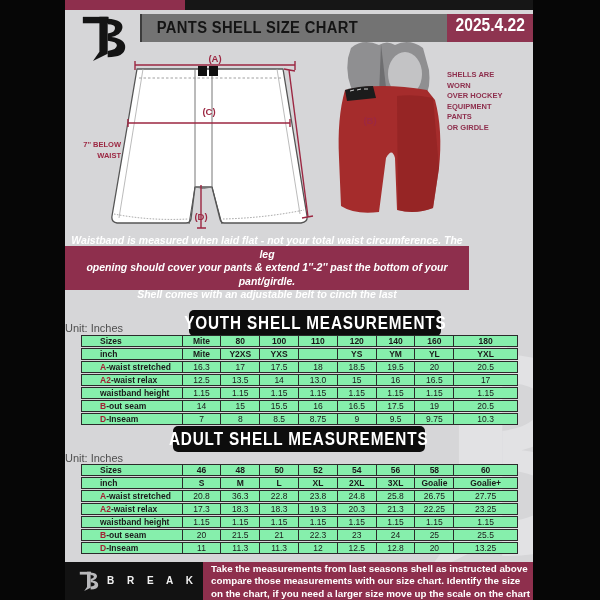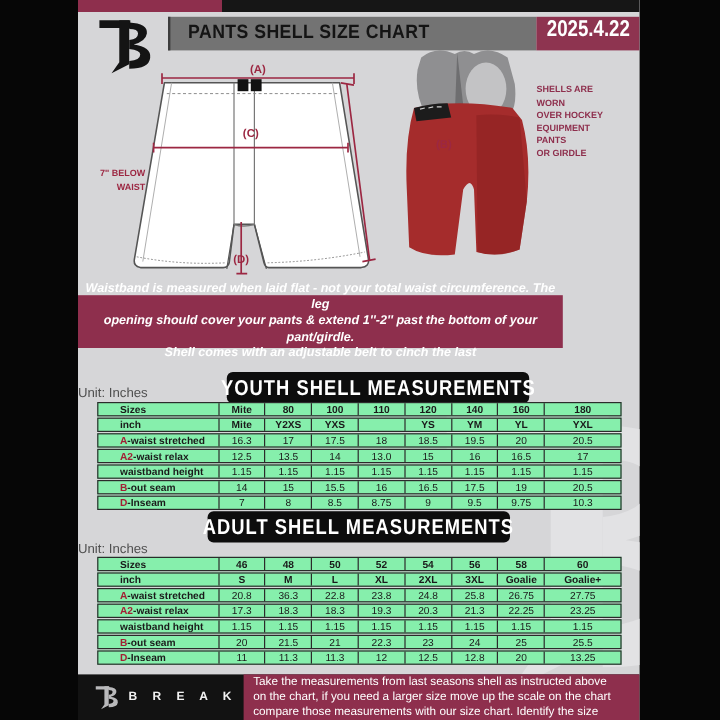--- a/index.html
+++ b/index.html
@@ -43,21 +43,21 @@
   .tval{width:38px;text-align:center;border-left:1px solid #2b2b2b;align-self:stretch;display:flex;
         align-items:center;justify-content:center;}
   .tlast{width:63px;}
   .thead .tval{font-weight:700;}
   .pfx{color:#a32035;font-weight:700;}
   
   .footer{position:absolute;left:0;top:562px;width:468px;height:38px;background:#121212;z-index:3;}
   .footer-logo{position:absolute;left:14px;top:8px;width:20px;height:22px;}
   .brand{position:absolute;left:42px;top:13px;color:#f2f2f2;font-size:10px;font-weight:700;letter-spacing:5px;}
   .footer-panel{position:absolute;left:138px;top:0;right:0;bottom:0;background:#8e2f4d;
-                color:#fff;font-size:9.8px;font-weight:400;line-height:12.3px;padding:1px 0 0 8px;box-sizing:border-box;}
+                color:#fff;font-size:9.8px;font-weight:700;line-height:12.3px;padding:1px 0 0 8px;box-sizing:border-box;}
   .watermark{position:absolute;right:-75px;top:325px;width:250px;height:260px;z-index:1;}
 </style>
 </head>
 <body>
 
 <div class="flyer">
 
   <svg class="watermark" viewBox="0 0 50 54" preserveAspectRatio="xMidYMid meet">
     <g fill="#e2e2e4">
       <path d="M2,4 H30 V11 H2 Z"></path>
@@ -312,18 +312,18 @@
     <svg class="footer-logo" viewBox="0 0 50 54">
       <g fill="#b9b9bb">
         <path d="M2,4 H30 V11 H2 Z"></path>
         <path d="M20,4 L29,4 L29,44 L13,52 L20,42 Z"></path>
         <path d="M29,6 Q46,7 45,16 Q44,23 33,26 Q49,28 48,38 Q47,48 29,48 L29,41 Q39,40 39,35 Q39,31 29,30 L29,22 Q37,21 37,16 Q37,12 29,12 Z"></path>
       </g>
     </svg>
     <div class="brand">B R E A K A W A Y</div>
     <div class="footer-panel">
         <div>Take the measurements from last seasons shell as instructed above</div>
+        <div>compare those measurements  with our size chart. Identify the size</div>
         <div>on the chart, if you need a larger size move up the scale on the chart</div>
-        <div>compare those measurements  with our size chart. Identify the size</div>
       </div>
   </div>
 
 </div>
 
 </body></html>

